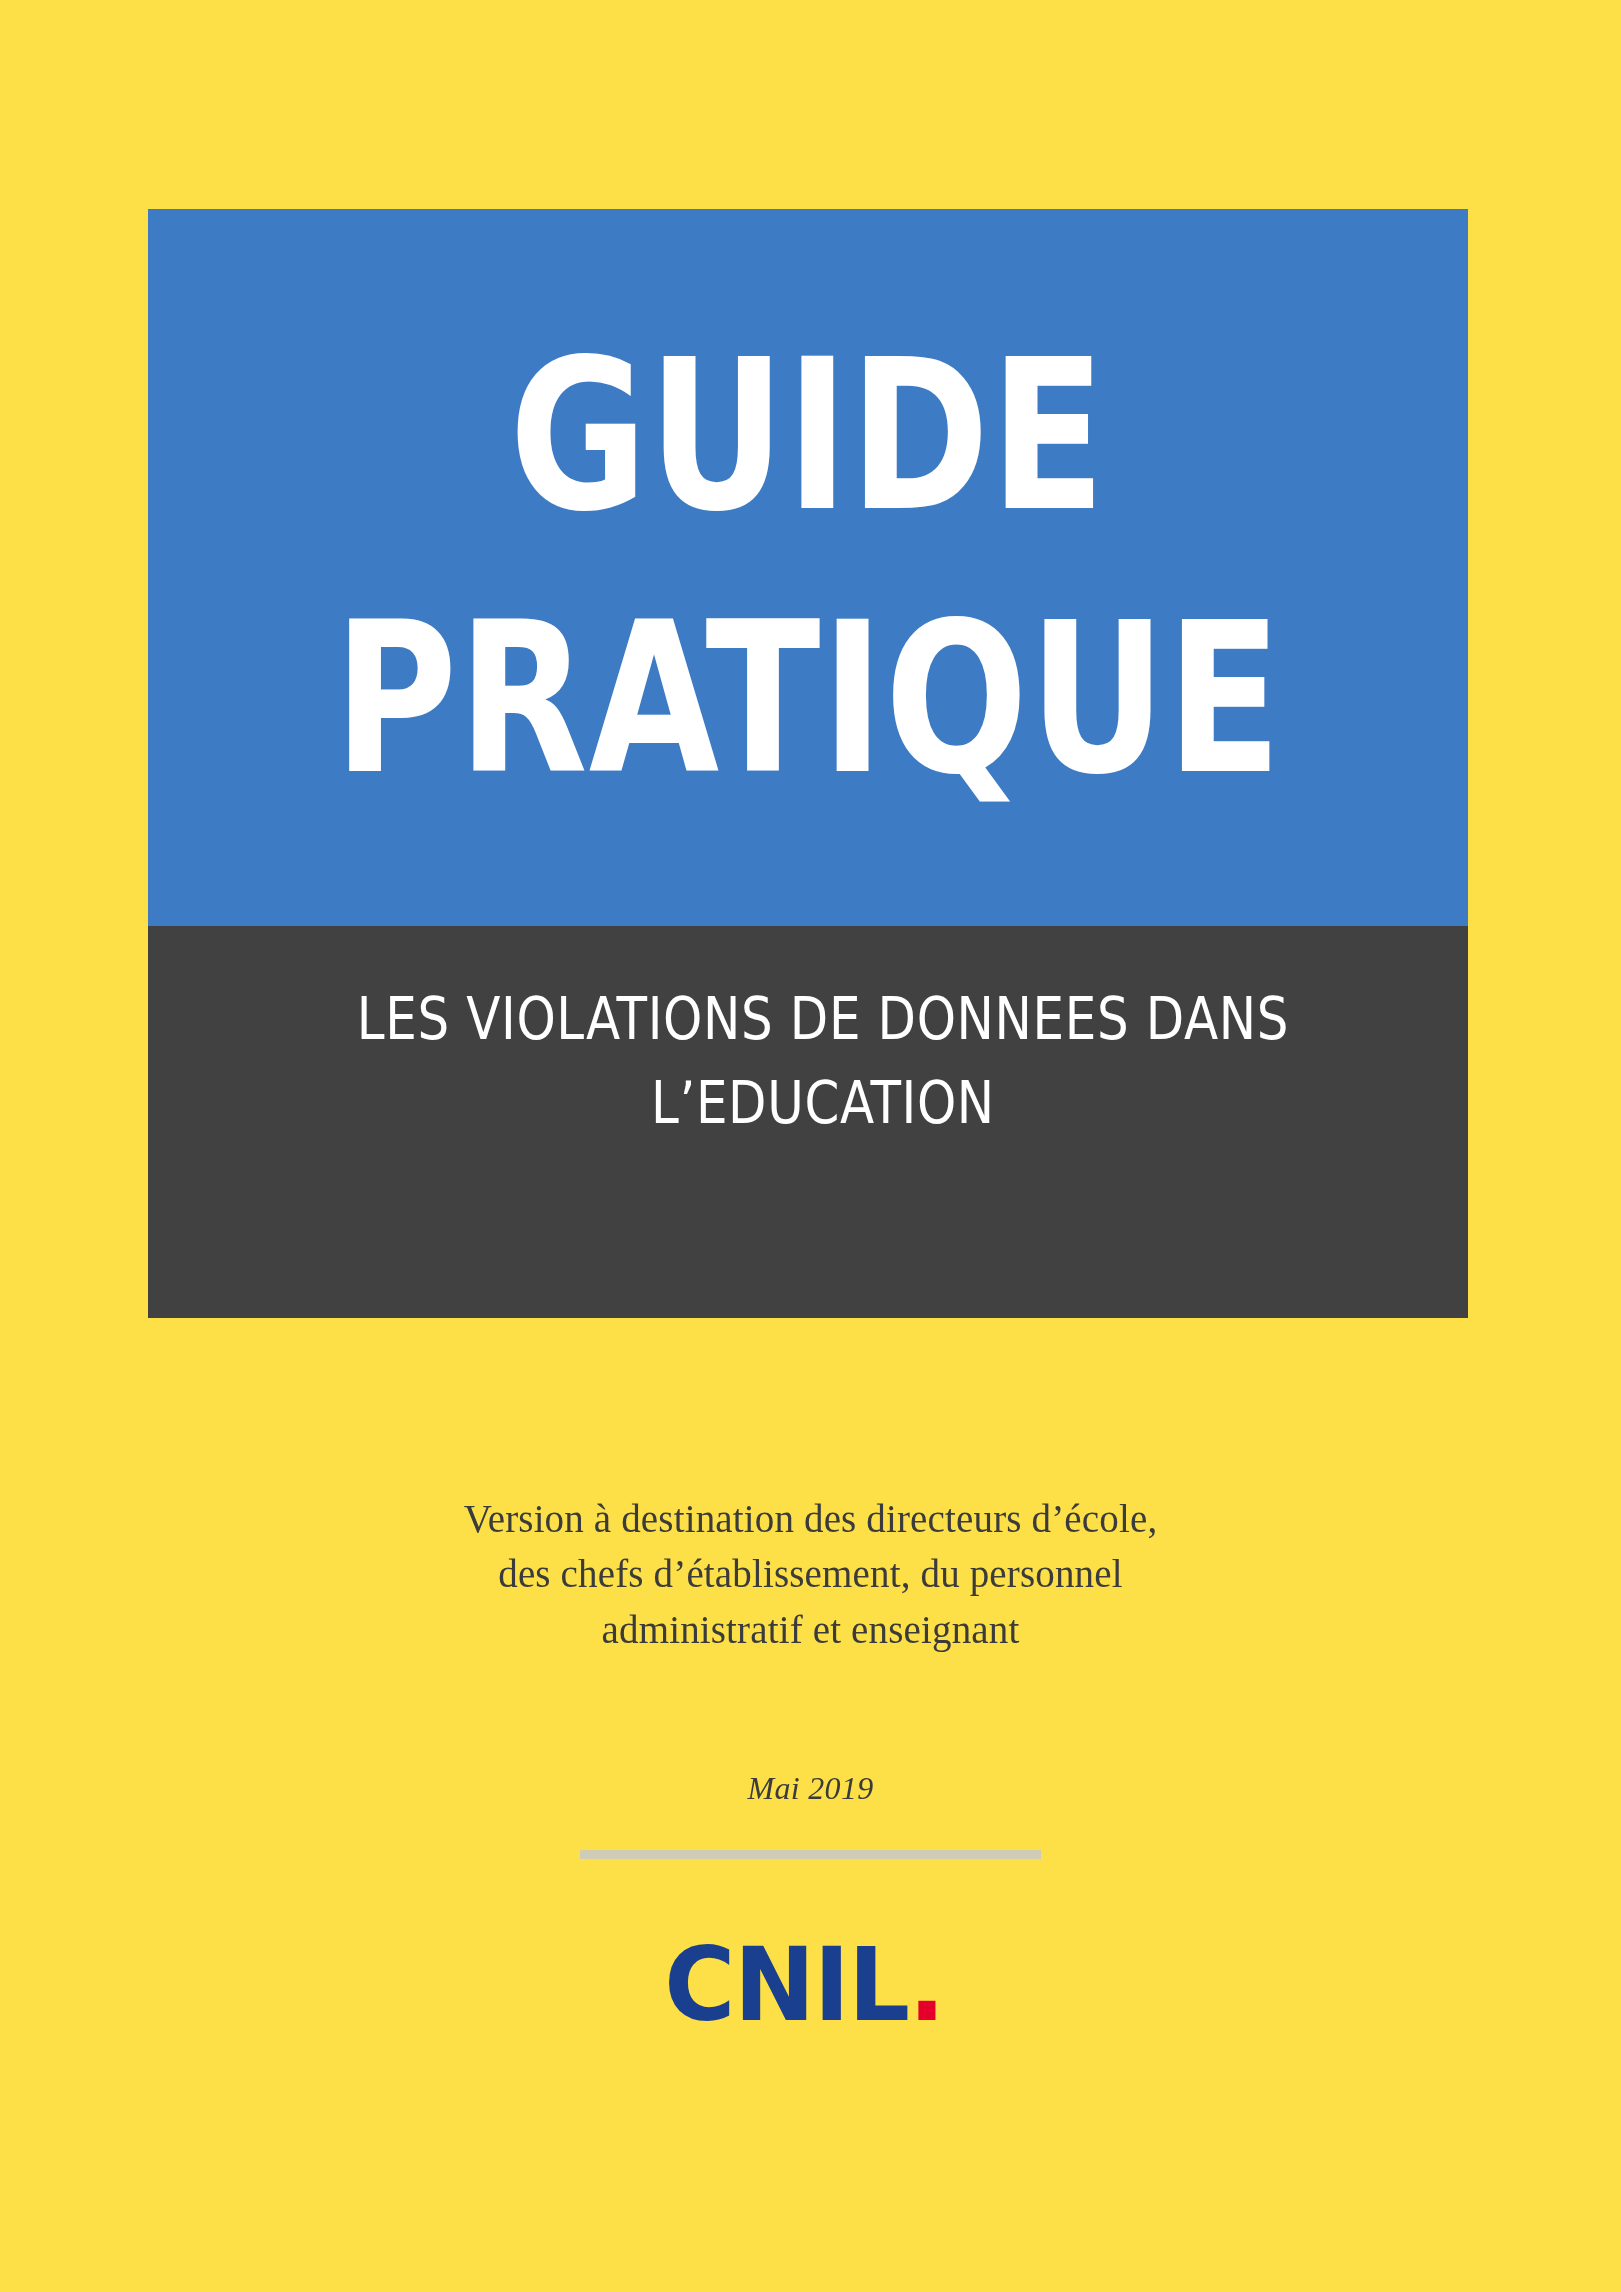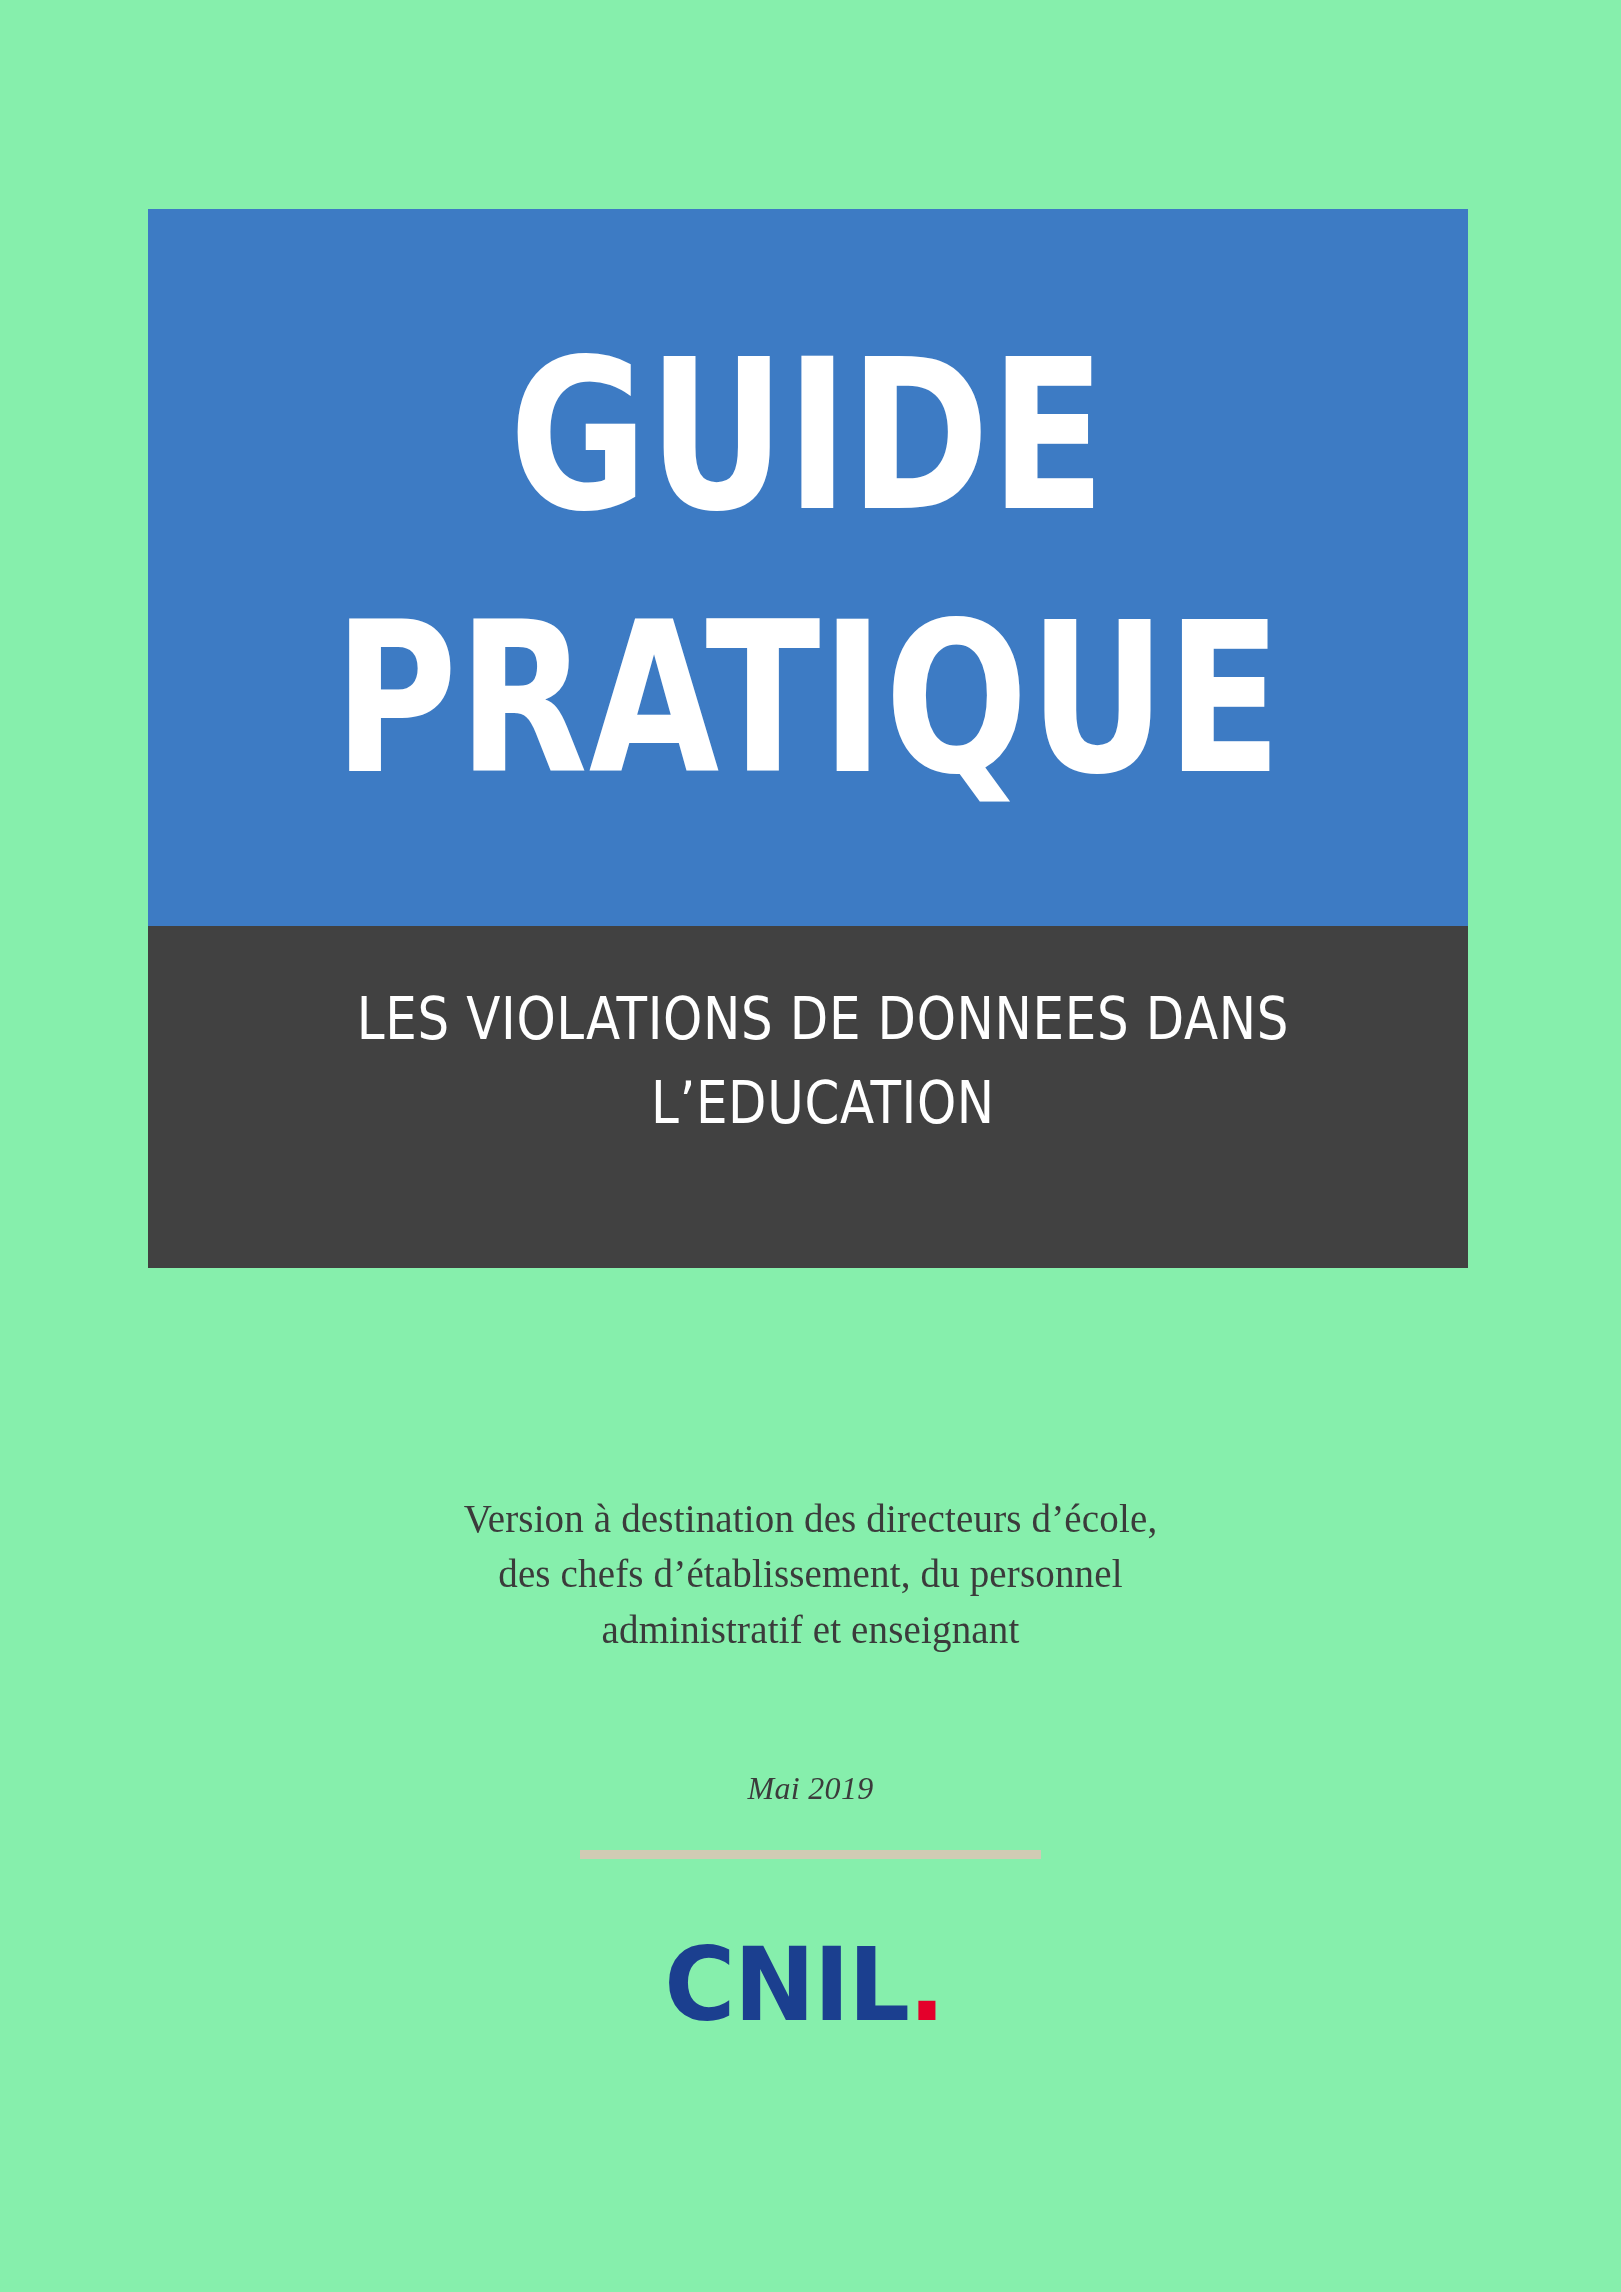--- a/index.html
+++ b/index.html
@@ -12,21 +12,21 @@
     width: 1621px;
     height: 2293px;
     position: relative;
     font-family: "Liberation Sans", sans-serif;
     overflow: hidden;
   }
 
   .page {
     position: absolute;
     inset: 0;
-    background: #86efac;
+    background: #fde047;
   }
 
   
   .title-block {
     position: absolute;
     left: 148px;
     top: 209px;
     width: 1320px;
   }
 
@@ -55,21 +55,21 @@
   .title-line.line-1 {
     transform: scaleX(0.90);
     margin-bottom: 55px;
   }
   .title-line.line-2 {
     transform: scaleX(0.90);
   }
 
   .banner-secondary {
     background: #414141;
-    height: 342px;
+    height: 392px;
     box-sizing: border-box;
     padding: 51px 69px 0 99px;
     display: flex;
     align-items: flex-start;
     justify-content: center;
   }
 
   .subtitle {
     color: #ffffff;
     font-family: "DejaVu Sans Condensed", "Liberation Sans Narrow", "Liberation Sans", sans-serif;

